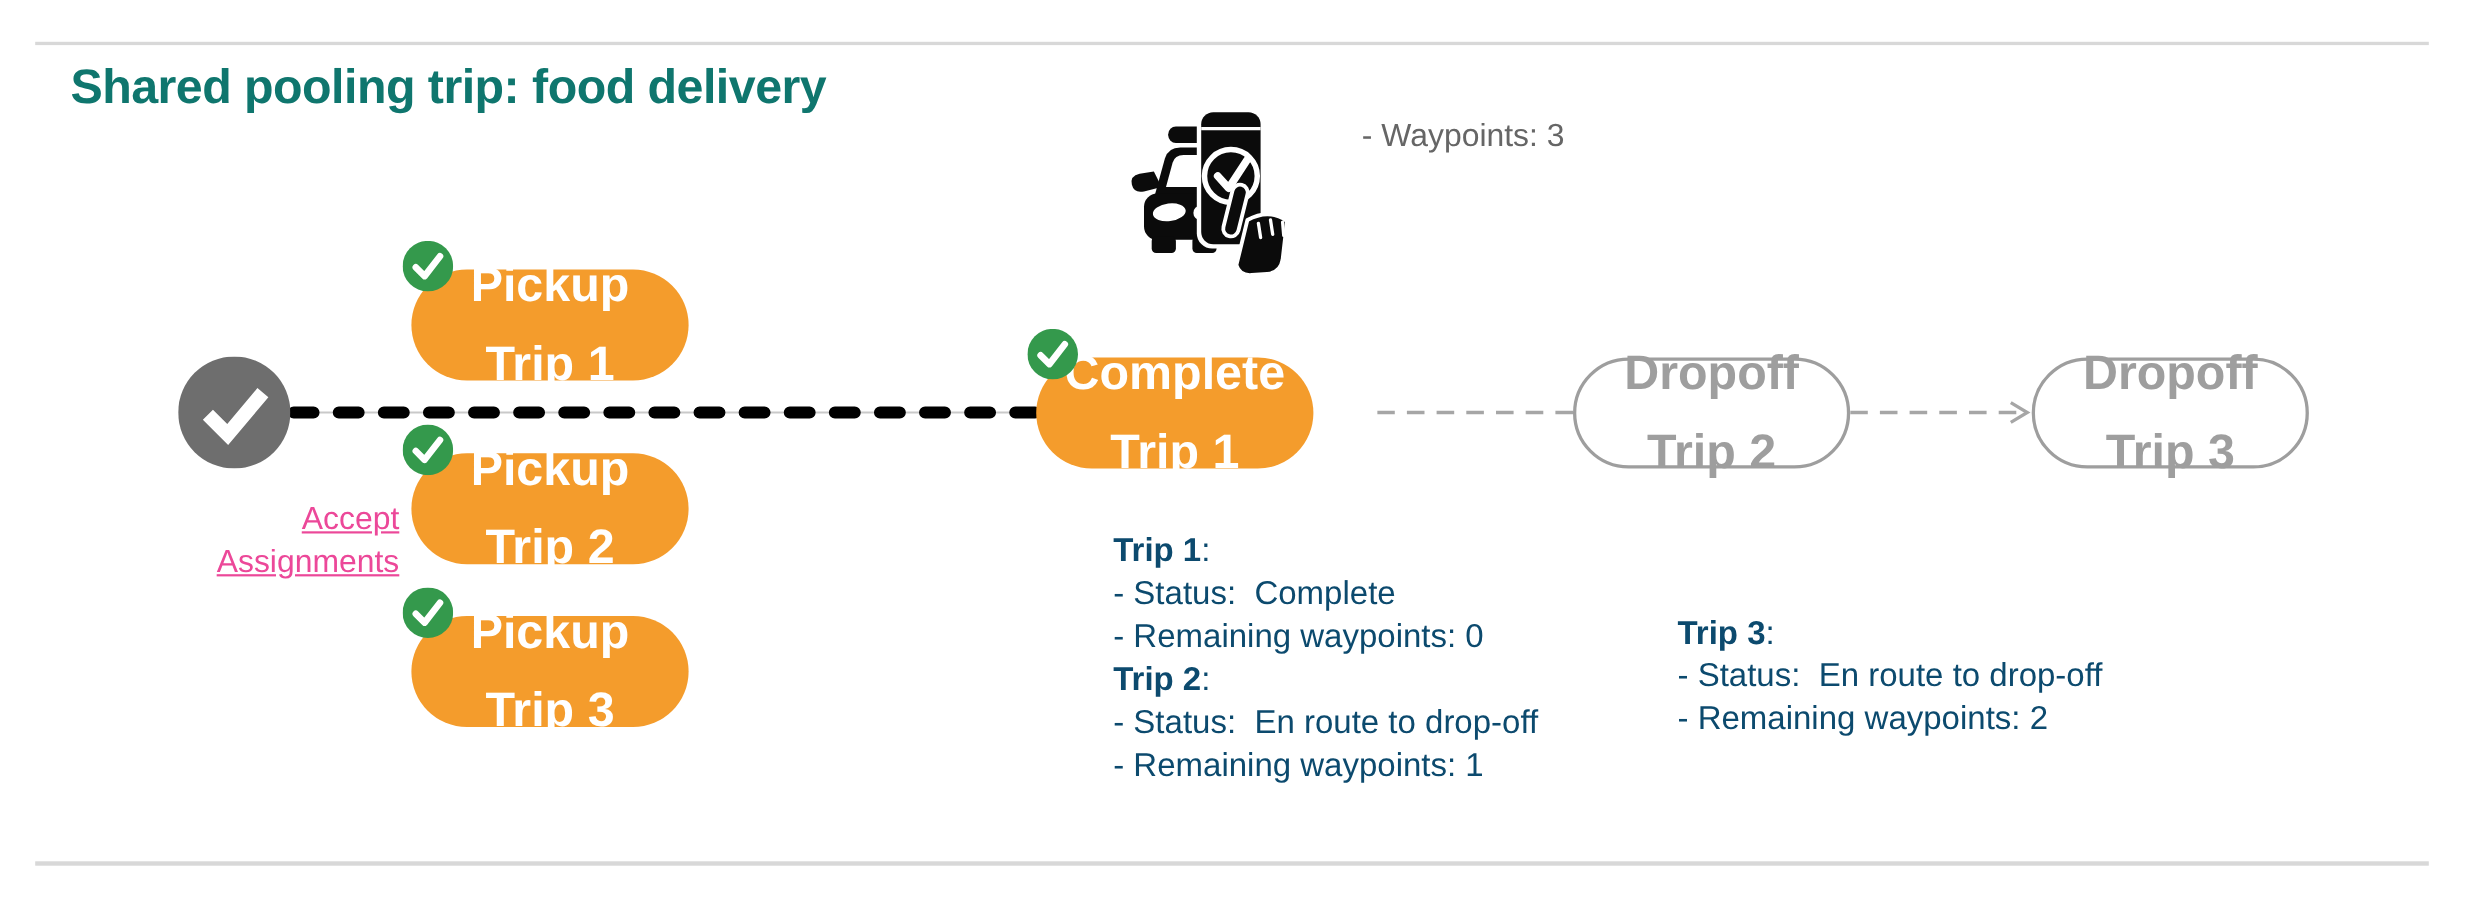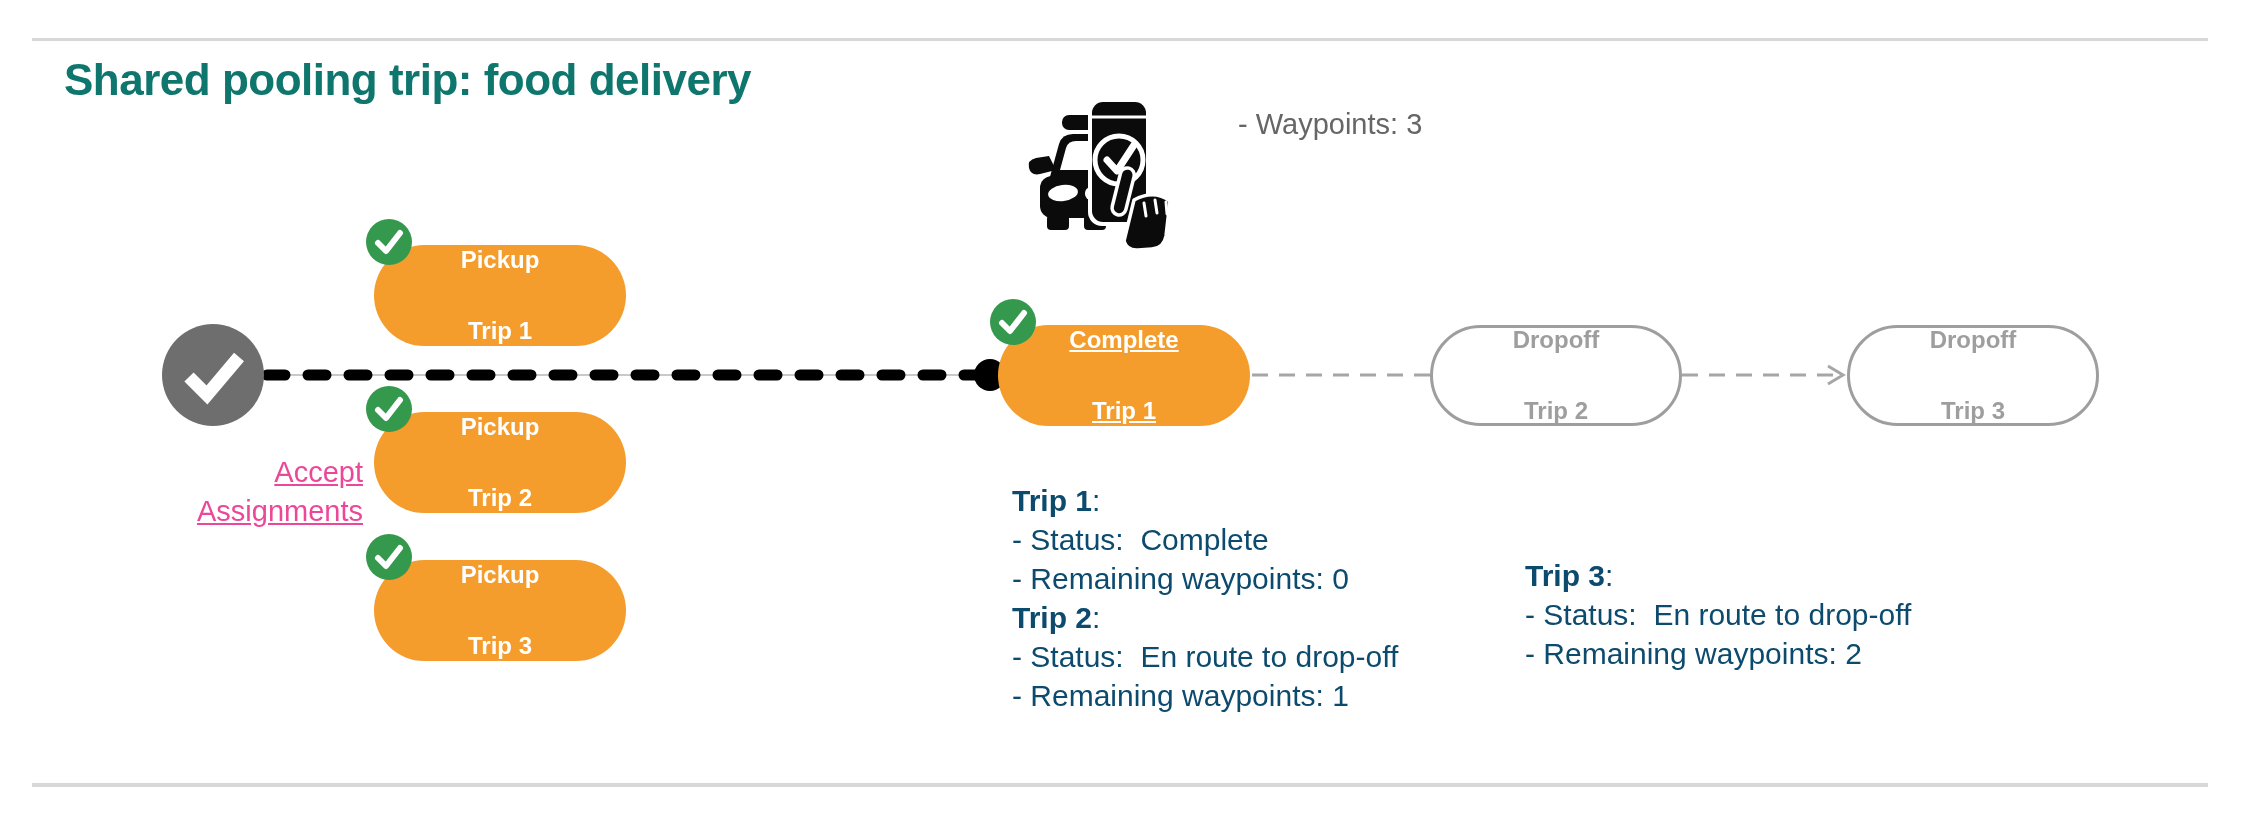--- a/index.html
+++ b/index.html
@@ -20,21 +20,21 @@
   .accept-circle{position:absolute;left:162px;top:324px;width:102px;height:102px;}
   .accept-label{position:absolute;left:63px;top:453px;width:300px;text-align:right;
                 font-size:29px;line-height:39px;color:#ec4899;text-decoration:underline;}
 
   .conn{position:absolute;}
 
   .dot{position:absolute;left:974px;top:359px;width:32px;height:32px;border-radius:50%;background:#000;}
 
   .pill{position:absolute;width:252px;height:101px;border-radius:51px;display:flex;
         flex-direction:column;align-items:center;justify-content:center;
-        font-size:24px;font-weight:700;line-height:46px;text-align:center;gap:25px;}
+        font-size:44px;font-weight:700;line-height:46px;text-align:center;gap:25px;}
   .pill.orange{background:#F49C2C;color:#fff;}
   .pill.ghost{background:#fff;border:3px solid #9E9E9E;color:#9E9E9E;width:246px;height:95px;align-items:center;}
 
   .badge{position:absolute;width:46px;height:46px;left:-8px;top:-26px;}
 
   .status-block{position:absolute;font-size:30px;line-height:39px;color:#0c4a6e;}
   .status-line{white-space:pre;}
 </style>
 </head>
 <body>
@@ -119,21 +119,21 @@
 
   <div class="pill orange" style="left:374px;top:560px;">
     <svg class="badge" viewBox="0 0 46 46">
       <circle cx="23" cy="23" r="23" fill="#34994C"></circle>
       <path d="M12 24 L20 32 L34 14" fill="none" stroke="#fff" stroke-width="6" stroke-linecap="round" stroke-linejoin="round"></path>
     </svg>
     <div>Pickup</div>
     <div>Trip 3</div>
   </div>
 
-  <div class="pill orange" style="left:998px;top:325px;text-decoration:underline;">
+  <div class="pill orange" style="left:942px;top:325px;">
     <svg class="badge" viewBox="0 0 46 46">
       <circle cx="23" cy="23" r="23" fill="#34994C"></circle>
       <path d="M12 24 L20 32 L34 14" fill="none" stroke="#fff" stroke-width="6" stroke-linecap="round" stroke-linejoin="round"></path>
     </svg>
     <div>Complete</div>
     <div>Trip 1</div>
   </div>
 
   <div class="pill ghost" style="left:1430px;top:325px;">
     <div>Dropoff</div>

